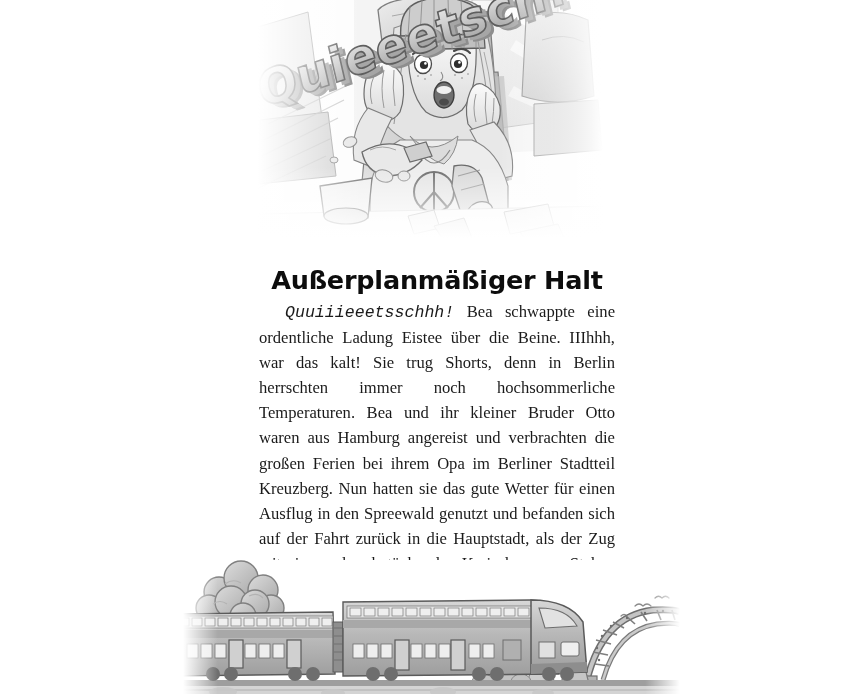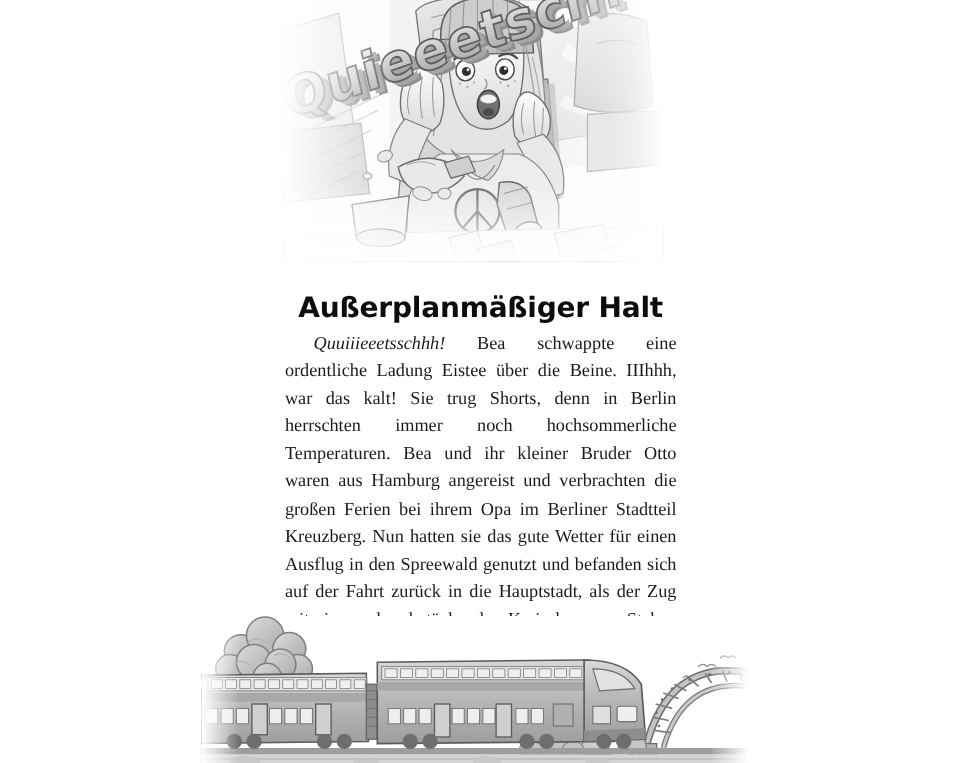--- a/index.html
+++ b/index.html
@@ -60,21 +60,21 @@
     width: 356px;
     font-family: "Liberation Serif", serif;
     font-size: 16.6px;
     line-height: 25.1px;
     color: #1a1a1a;
     text-align: justify;
     text-justify: inter-word;
     hyphens: manual;
   }
   .body-text p { margin: 0; text-indent: 26px; }
-  .body-text .sfx { font-style: italic; }
+  .body-text .sfx { font-style: italic; font-family: Liberation Mono, monospace; }
 
   
   .page-number {
     position: absolute;
     left: 0; top: 606px;
     width: 868px;
     text-align: center;
     font-family: "DejaVu Sans", sans-serif;
     font-weight: bold;
     font-size: 14px;

